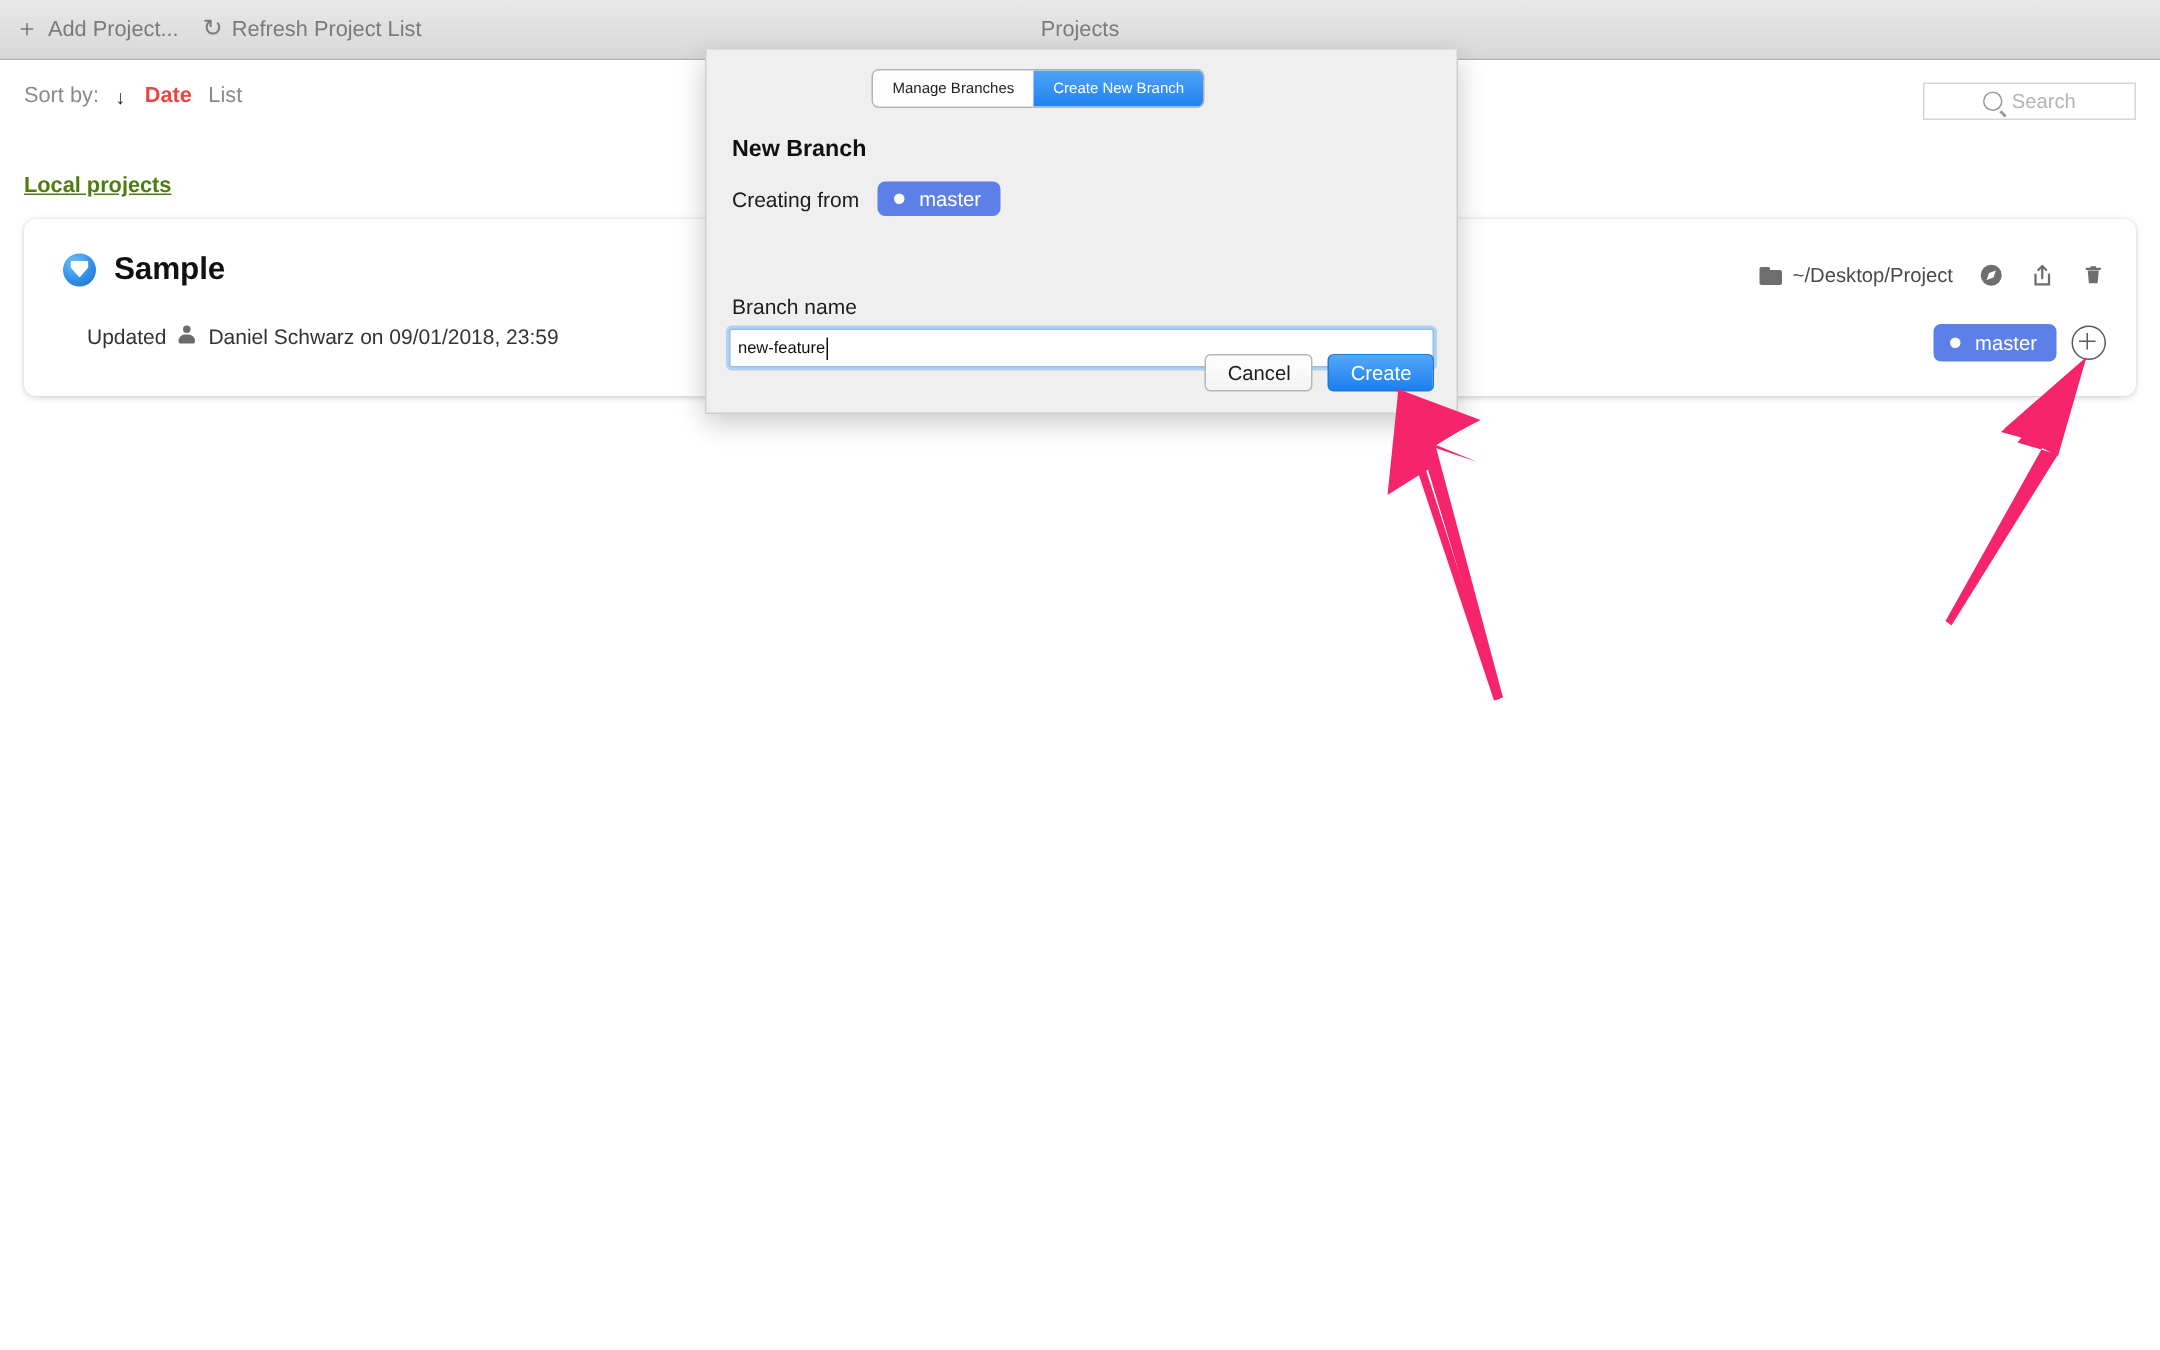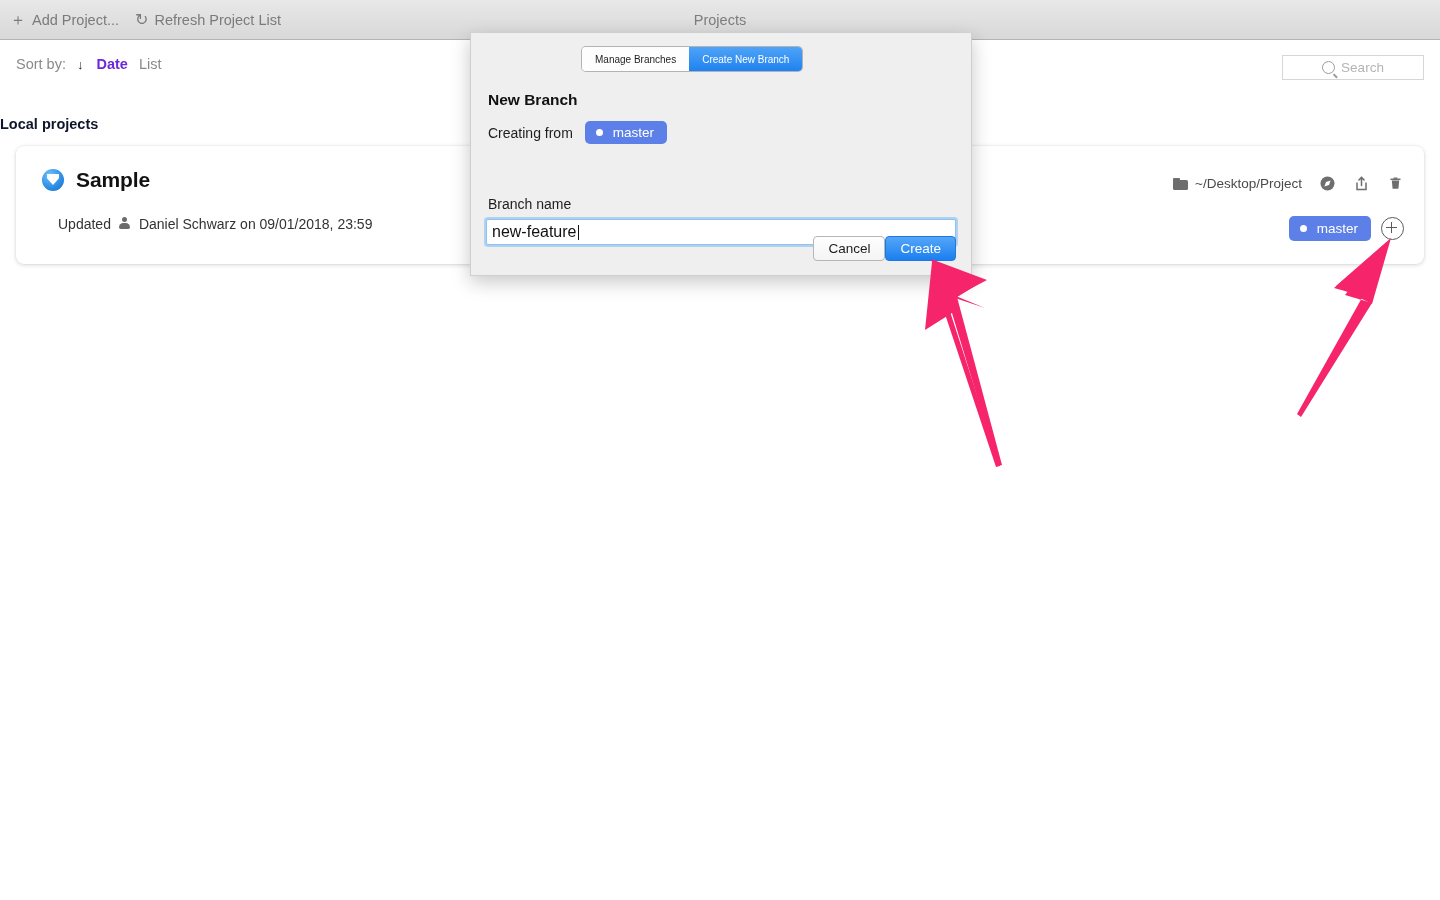--- a/index.html
+++ b/index.html
@@ -31,24 +31,24 @@
   }
   .chev-down{
     width:9px;height:9px;border-right:1.6px solid #9a9a9a;border-bottom:1.6px solid #9a9a9a;
     transform:rotate(45deg) translate(-2px,-2px);
   }
 
   
   .sortbar{position:absolute;left:16px;top:56px;display:flex;align-items:center;gap:11px;font-size:14.5px;}
   .sort-label{color:#8a8a8a;}
   .sort-opt{color:#8a8a8a;cursor:default;}
-  .sort-opt.active{color:#6d28d9;font-weight:600;}
+  .sort-opt.active{color:#ef4444;font-weight:600;}
   .sort-arrow{color:#1d1d1d;font-size:13px;margin-right:2px;}
 
-  .section-title{position:absolute;left:0;top:116px;font-size:14.5px;font-weight:600;color:#0f172a;}
+  .section-title{position:absolute;left:16px;top:116px;font-size:14.5px;font-weight:600;color:#4d7c0f;text-decoration:underline;}
 
   
   .card{
     position:absolute;left:16px;top:146px;width:1408px;height:118px;
     background:#fff;border-radius:8px;
     box-shadow:0 1px 4px rgba(0,0,0,.16),0 0 0 .5px rgba(0,0,0,.04);
   }
   .proj-head{position:absolute;left:26px;top:22px;display:flex;align-items:center;gap:12px;}
   .proj-icon{
     width:22px;height:22px;border-radius:50%;
@@ -125,23 +125,23 @@
     display:flex;align-items:center;gap:10px;background:#5d80e8;color:#fff;
     border-radius:5px;padding:4px 13px 4px 11px;font-size:13.5px;cursor:default;
   }
   .field-label{position:absolute;left:17px;top:163px;font-size:14px;color:#1d1d1d;}
   .text-input{
     position:absolute;left:15px;top:186px;width:470px;height:26px;
     background:#fff;border:1px solid #8fc2f0;border-radius:2px;
     box-shadow:0 0 0 2px rgba(100,175,240,.45);
     display:flex;align-items:center;padding:0 5px;box-sizing:border-box;
   }
-  .text-input .val{font-size:16px;color:#111;}
+  .text-input .val{font-size:11px;color:#111;}
   .caret{display:inline-block;width:1.3px;height:15px;background:#111;margin-left:1px;}
-  .dlg-actions{position:absolute;right:15px;top:203px;display:flex;align-items:center;gap:0;margin-left:41px;}
+  .dlg-actions{position:absolute;right:15px;top:203px;display:flex;align-items:center;gap:10px;margin-left:41px;}
   .btn{
     font-size:13.5px;border-radius:4px;padding:4px 14px;cursor:default;
     border:1px solid #b6b6b6;background:linear-gradient(to bottom,#fefefe,#f4f4f4);color:#1d1d1d;
   }
   .btn.primary{
     border:1px solid #1f78db;color:#fff;
     background:linear-gradient(to bottom,#54a6f8,#1b7ff0);
   }
 
   

